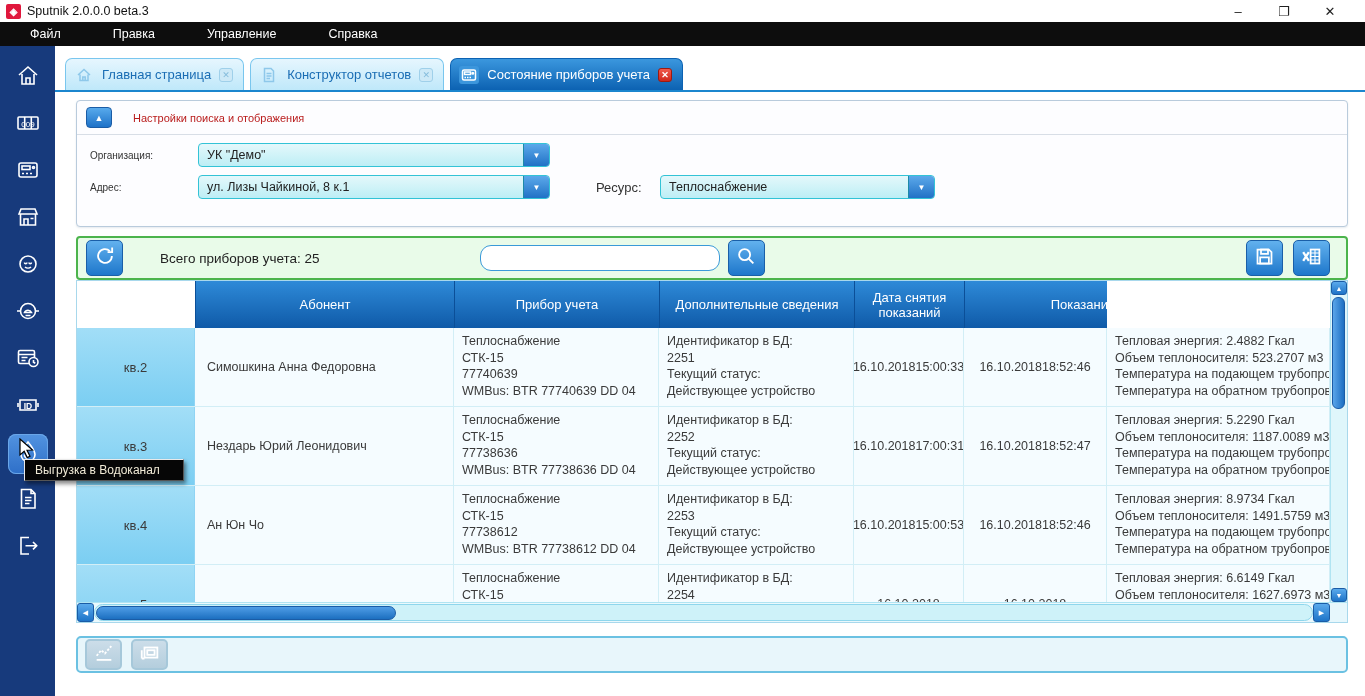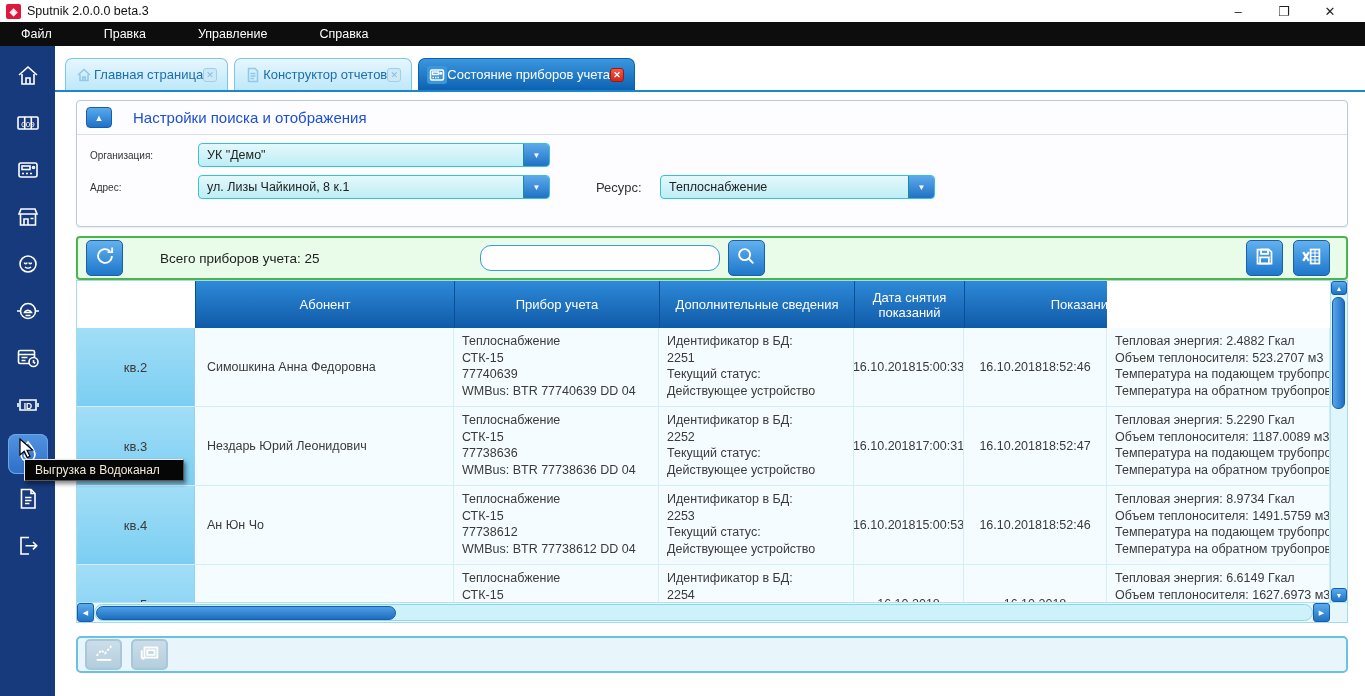--- a/index.html
+++ b/index.html
@@ -7,52 +7,52 @@
   .window { position:relative; width:1365px; height:696px; background:#fff; }
 
   
   .titlebar { height:22px; display:flex; align-items:center; background:#fff; padding-left:6px; }
   .app-icon { width:15px; height:15px; background:#e0173c; border-radius:2px; margin-right:6px; display:flex; align-items:center; justify-content:center; color:#fff; font-size:10px; font-weight:bold; }
   .title-text { font-size:12.5px; color:#111; }
   .win-controls { margin-left:auto; display:flex; padding-right:12px; }
   .win-btn { width:46px; text-align:center; font-size:13px; color:#222; cursor:default; }
 
   
-  .menubar { height:24px; background:#0d0d0d; display:flex; align-items:center; padding-left:21px; gap:52px; }
+  .menubar { height:24px; background:#0d0d0d; display:flex; align-items:center; padding-left:30px; gap:52px; }
   .menu-item { color:#fff; font-size:12.5px; }
 
   
   .app-body { display:flex; height:650px; }
   .sidebar { width:55px; background:#173a7c; display:flex; flex-direction:column; align-items:center; padding-top:12px; gap:7px; flex-shrink:0; }
   .side-item { width:40px; height:40px; display:flex; align-items:center; justify-content:center; border-radius:8px; }
   .side-item.active { background:linear-gradient(#5293e0,#2e6fc8); box-shadow:0 0 0 1px #6aa6e8 inset; }
   .side-item svg { stroke:#fff; fill:none; stroke-width:1.6; }
   .main { flex:1; background:#fff; position:relative; }
 
   
   .tabbar { height:44px; display:flex; align-items:flex-end; padding-left:10px; }
-  .tab { height:32px; display:flex; align-items:center; gap:0; padding:0 10px 0 8px; border:1px solid #79c6ee; border-bottom:none; border-radius:7px 7px 0 0; background:linear-gradient(#e6f6fe,#bfe8fa); margin-right:6px; }
+  .tab { height:32px; display:flex; align-items:center; gap:8px; padding:0 10px 0 8px; border:1px solid #79c6ee; border-bottom:none; border-radius:7px 7px 0 0; background:linear-gradient(#e6f6fe,#bfe8fa); margin-right:6px; }
   .tab-label { font-size:13px; color:#1a6db4; white-space:nowrap; }
   .tab.active { background:linear-gradient(#3b97de,#0c62b2); border-color:#0c62b2; }
   .tab.active .tab-label { color:#fff; }
   .tab-close { width:14px; height:14px; border-radius:3px; background:#cde9f7; border:1px solid #9fd0ea; color:#85bcdc; font-size:9px; line-height:12px; text-align:center; }
   .tab-close.red { background:linear-gradient(#f05a4c,#cf271b); border-color:#9e1a10; color:#fff; font-weight:bold; }
   .tab-iconbox { width:20px; height:18px; display:flex; align-items:center; justify-content:center; border-radius:3px; }
   .tab.active .tab-iconbox { background:#3c96dc; }
   .tab svg { stroke:#8ec8ea; fill:none; stroke-width:1.5; }
   .tab.active svg { stroke:#fff; }
   .tab-underline { height:2px; background:#1b86ce; }
 
   .content { padding:8px 17px 0 21px; }
 
   
   .settings { border:1px solid #b9cbdc; border-radius:4px; background:#fdfdff; height:127px; box-shadow:0 1px 2px rgba(150,170,190,.25); }
   .settings-head { display:flex; align-items:center; height:34px; padding-left:9px; border-bottom:1px solid #d8dee6; }
   .collapse-btn { width:26px; height:21px; border-radius:4px; background:linear-gradient(#58aaec,#1e72c8); border:1px solid #1a5ca6; color:#fff; font-size:9px; display:flex; align-items:center; justify-content:center; }
-  .settings-title { margin-left:21px; font-size:15px; color:#1d4ed8; }
+  .settings-title { margin-left:21px; font-size:11px; color:#b91c1c; }
   .frow { display:flex; align-items:center; margin-top:8px; }
   .flabel { width:108px; margin-left:13px; font-size:10px; color:#333; }
   .dd { display:flex; width:352px; height:24px; border:1px solid #33c3d6; border-radius:4px; background:linear-gradient(#e4f8fb,#bdeef5); overflow:hidden; }
   .dd-val { flex:1; padding:4px 8px; font-size:12.5px; color:#222; white-space:nowrap; overflow:hidden; }
   .dd-arrow { width:26px; background:linear-gradient(#5ca9ea,#2172c6); border-left:1px solid #1d8aa8; color:#fff; font-size:8px; display:flex; align-items:center; justify-content:center; }
   .res-label { width:64px; margin-left:46px; font-size:13px; color:#333; }
   .dd.res { width:275px; }
 
   
   .gtoolbar { margin-top:9px; height:44px; border:2px solid #4cb44c; border-radius:4px; background:#e9fbe9; display:flex; align-items:center; padding:8px 8px; }

